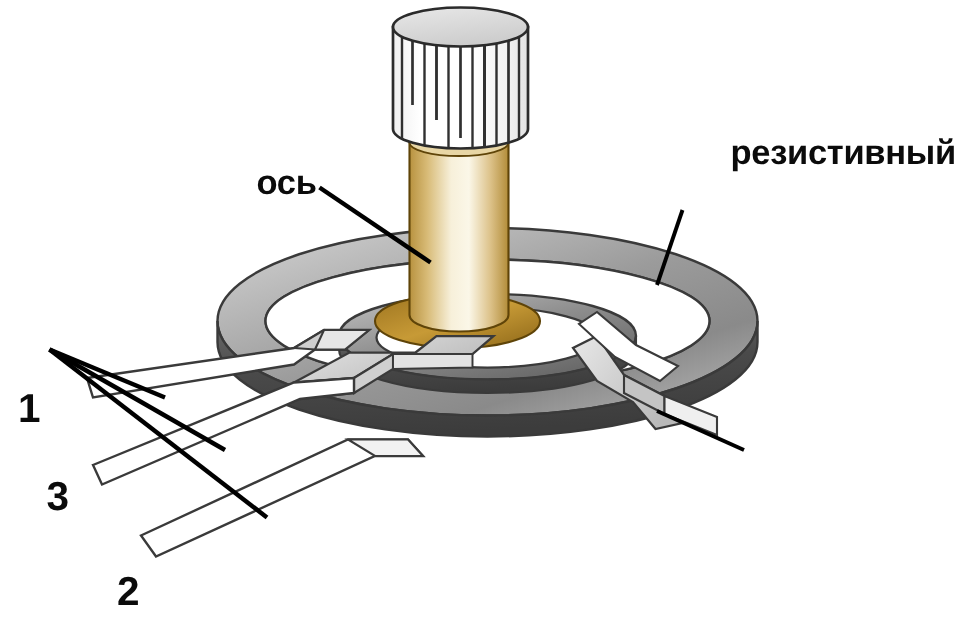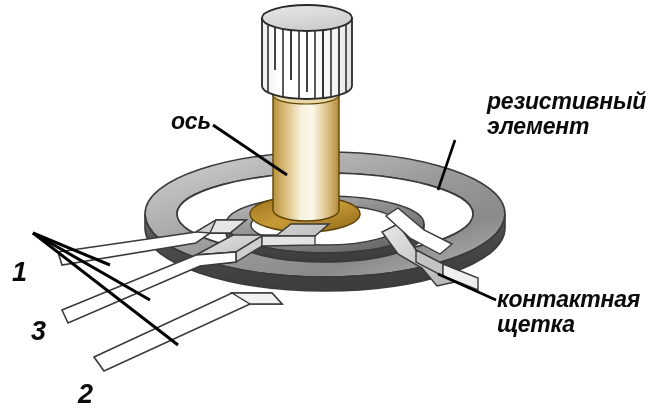--- a/index.html
+++ b/index.html
@@ -7,21 +7,20 @@
     padding: 0;
     background: #ffffff;
   }
   #stage {
     position: relative;
     width: 650px;
     height: 412px;
     background: #ffffff;
     overflow: hidden;
     font-family: "Liberation Sans", sans-serif;
-    font-style: italic;
   }
   #art {
     position: absolute;
     left: 0;
     top: 0;
     width: 650px;
     height: 412px;
   }
   .lbl {
     position: absolute;
@@ -222,24 +221,24 @@
       <line x1="455" y1="140" x2="438" y2="190" stroke-width="2.6"></line>
       <line x1="496" y1="300" x2="438" y2="274" stroke-width="2.6"></line>
       <line x1="33" y1="233" x2="110" y2="265" stroke-width="3"></line>
       <line x1="33" y1="233" x2="150" y2="300" stroke-width="3"></line>
       <line x1="33" y1="233" x2="178" y2="345" stroke-width="3"></line>
     </g>
   </svg>
 
   <div class="lbl" id="lbl-os">ось</div>
 
-  <div class="lbl" id="lbl-res"><span>резистивный</span><br><span>элемент</span></div>
-
-
-  <div class="lbl" id="lbl-brush"><span>контактная</span><br><span>щетка</span></div>
+  <div class="lbl" id="lbl-res"><span>резистивный</span><br></div>
+
+
+  <div class="lbl" id="lbl-brush"><br></div>
 
   <div class="lbl" id="lbl-n1">1</div>
 
   <div class="lbl" id="lbl-n3">3</div>
 
   <div class="lbl" id="lbl-n2">2</div>
 
 </div>
 
 </body></html>

